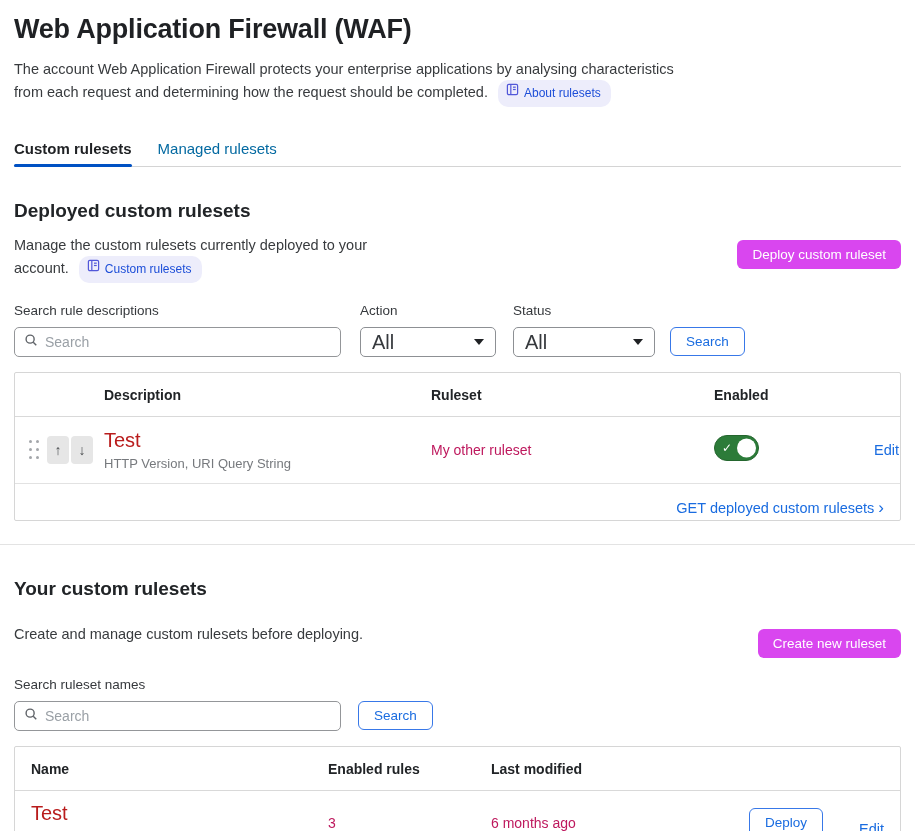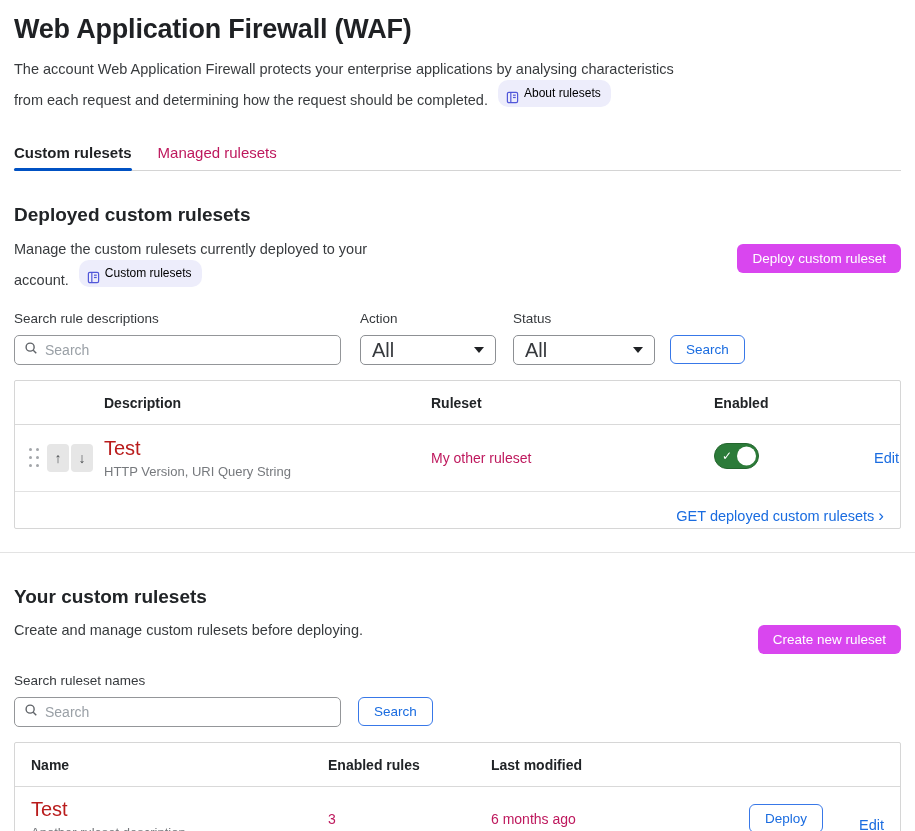--- a/index.html
+++ b/index.html
@@ -10,33 +10,33 @@
     color: #36393d;
     overflow: hidden;
   }
   .page { padding: 14px 14px 0 14px; }
 
   h1 { font-size: 27px; font-weight: 700; color: #1f2124; letter-spacing: -0.2px; }
 
   .page-desc { margin-top: 14px; font-size: 14.5px; line-height: 21px; color: #383b3e; }
 
   .badge {
-    display: inline-flex; align-items: flex-end; gap: 5px;
-    background: #ededfb; color: #000000;
+    display: inline-flex; align-items: flex-start; gap: 5px;
+    background: #ededfb; color: #1d4ed8;
     font-size: 12px; font-weight: 500;
     padding: 3px 10px 3px 8px; border-radius: 10px;
     margin-left: 6px; vertical-align: 1px; cursor: pointer;
     white-space: nowrap;
   }
   .badge svg { display: block; }
 
   
   .tabs { display: flex; gap: 26px; margin-top: 27px; border-bottom: 1px solid #d4d4d4; }
   .tab {
-    font-size: 15px; padding: 6px 0 9px 0; cursor: pointer; color: #be185d;
+    font-size: 15px; padding: 6px 0 9px 0; cursor: pointer; color: #0369a1;
     position: relative;
   }
   .tab.active { font-weight: 700; color: #1f2124; }
   .tab.active::after {
     content: ""; position: absolute; left: 0; right: 0; bottom: -1px;
     height: 3px; background: #0051c3; border-radius: 2px;
   }
 
   h2.section-heading { font-size: 19px; font-weight: 700; color: #212427; margin-top: 33px; }
 
@@ -129,21 +129,21 @@
   .edit-cell { text-align: right; padding-right: 16px; }
   .actions-cell { display: flex; justify-content: flex-end; align-items: center; gap: 36px; }
 
   .tfoot { height: 36px; display: flex; align-items: center; justify-content: flex-end; padding-right: 16px; }
   .tfoot .link { display: inline-flex; align-items: center; gap: 4px; font-size: 14.5px; }
   .chev { font-size: 17px; line-height: 1; font-weight: 400; margin-top: -1px; }
 
   .divider { border: none; border-top: 1px solid #e3e3e3; margin: 23px -14px 0 -14px; }
 
   .mt-sec2 { margin-top: 29px; }
-  .intro2 { margin-top: 12px; }
+  .intro2 { margin-top: 24px; }
 </style>
 </head>
 <body>
 
 <div class="page">
 
   <h1>Web Application Firewall (WAF)</h1>
 
   <p class="page-desc">
     <span>The account Web Application Firewall protects your enterprise applications by analysing characteristics</span><br>

